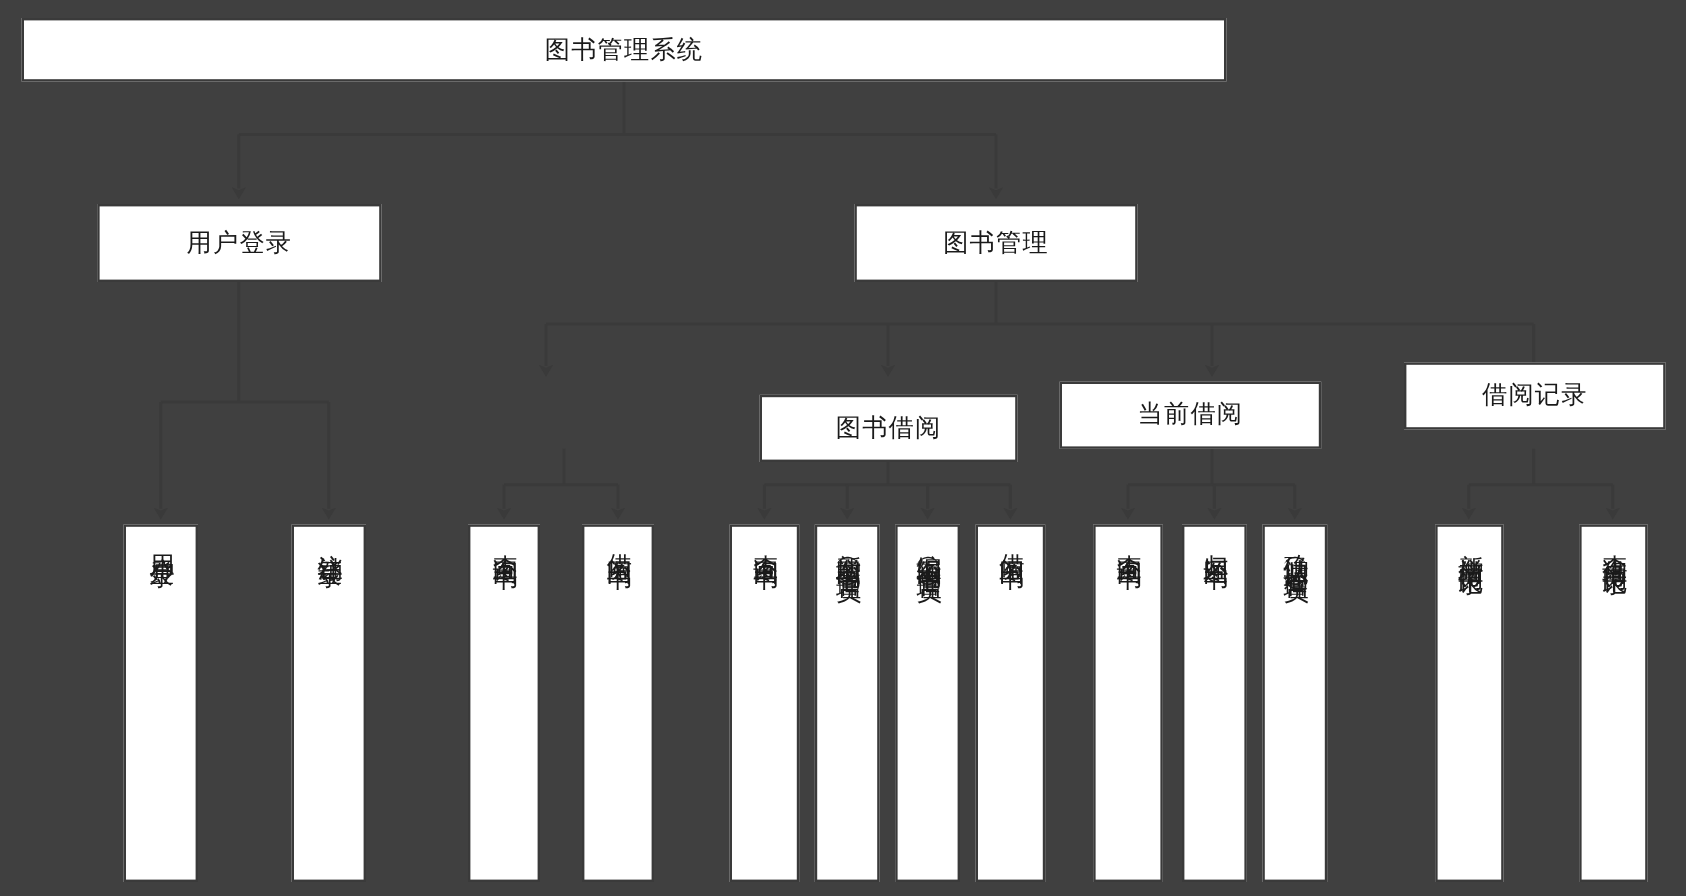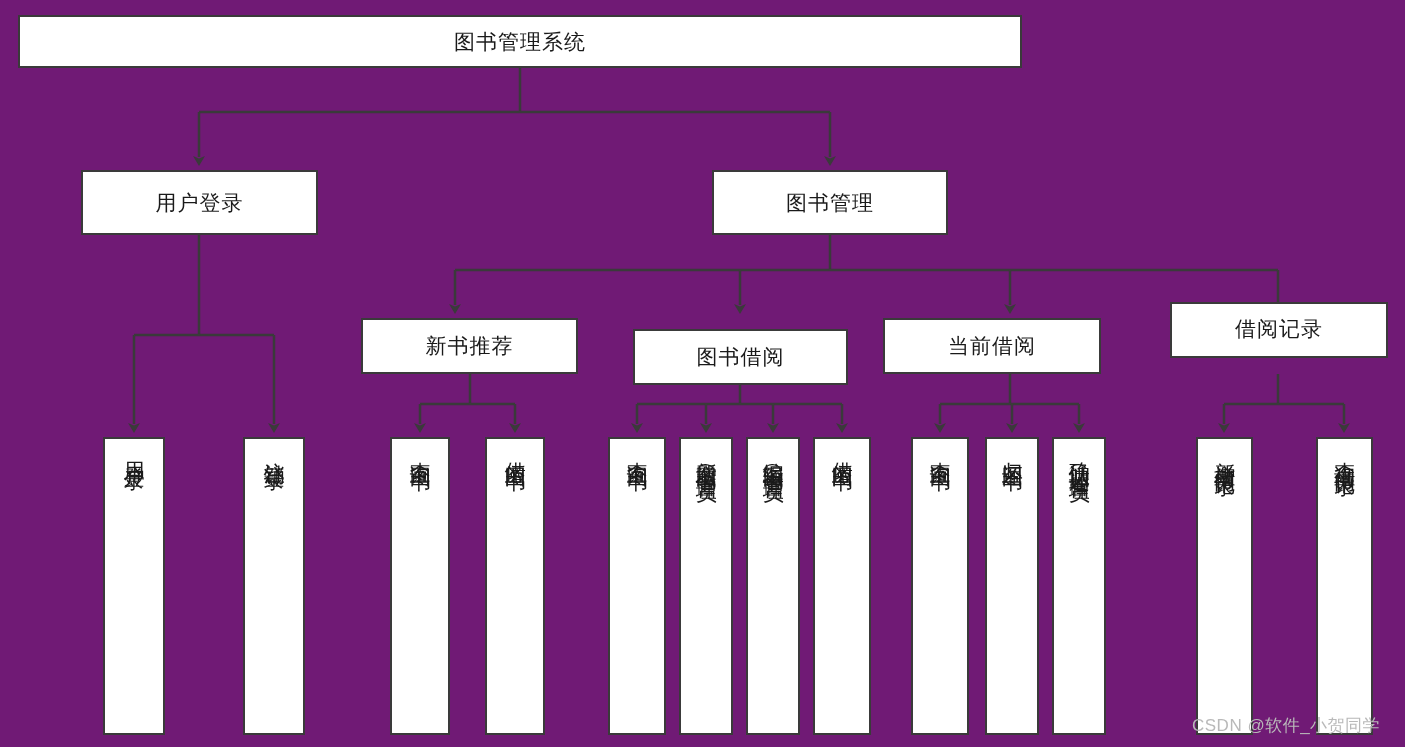--- a/index.html
+++ b/index.html
@@ -7,21 +7,21 @@
     padding: 0;
     background: #ffffff;
   }
   body {
     font-family: "Liberation Sans", "DejaVu Sans", sans-serif;
   }
   #canvas {
     position: relative;
     width: 1405px;
     height: 747px;
-    background: #701a75;
+    background: #404040;
     overflow: hidden;
   }
   #wires {
     position: absolute;
     left: 0;
     top: 0;
     width: 1405px;
     height: 747px;
     pointer-events: none;
   }
@@ -122,23 +122,20 @@
     <span>图书管理系统</span>
   </div>
 
   <div class="node horiz" style="left:81px; top:170px; width:237px; height:65px;">
     <span>用户登录</span>
   </div>
   <div class="node horiz" style="left:712px; top:170px; width:236px; height:65px;">
     <span>图书管理</span>
   </div>
 
-  <div class="node horiz" style="left:361px; top:318px; width:217px; height:56px;">
-    <span>新书推荐</span>
-  </div>
   <div class="node horiz" style="left:633px; top:318px; width:215px; height:56px;margin-top:11px;">
     <span>图书借阅</span>
   </div>
   <div class="node horiz" style="left:883px; top:318px; width:218px; height:56px;">
     <span>当前借阅</span>
   </div>
   <div class="node horiz" style="left:1170px; top:302px; width:218px; height:56px;font-family:Liberation Serif, serif;">
     <span>借阅记录</span>
   </div>
 
@@ -179,15 +176,14 @@
     <span class="vtext">确认归还（管理员）</span>
   </div>
 
   <div class="node vert" style="left:1196px; top:437px; width:57px; height:298px;">
     <span class="vtext">新增借阅记录</span>
   </div>
   <div class="node vert" style="left:1316px; top:437px; width:57px; height:298px;">
     <span class="vtext">查询借阅记录</span>
   </div>
 
-  <div class="watermark" style="left:1192px; top:714px;">CSDN @软件_小贺同学</div>
 
 </div>
 
 </body></html>

